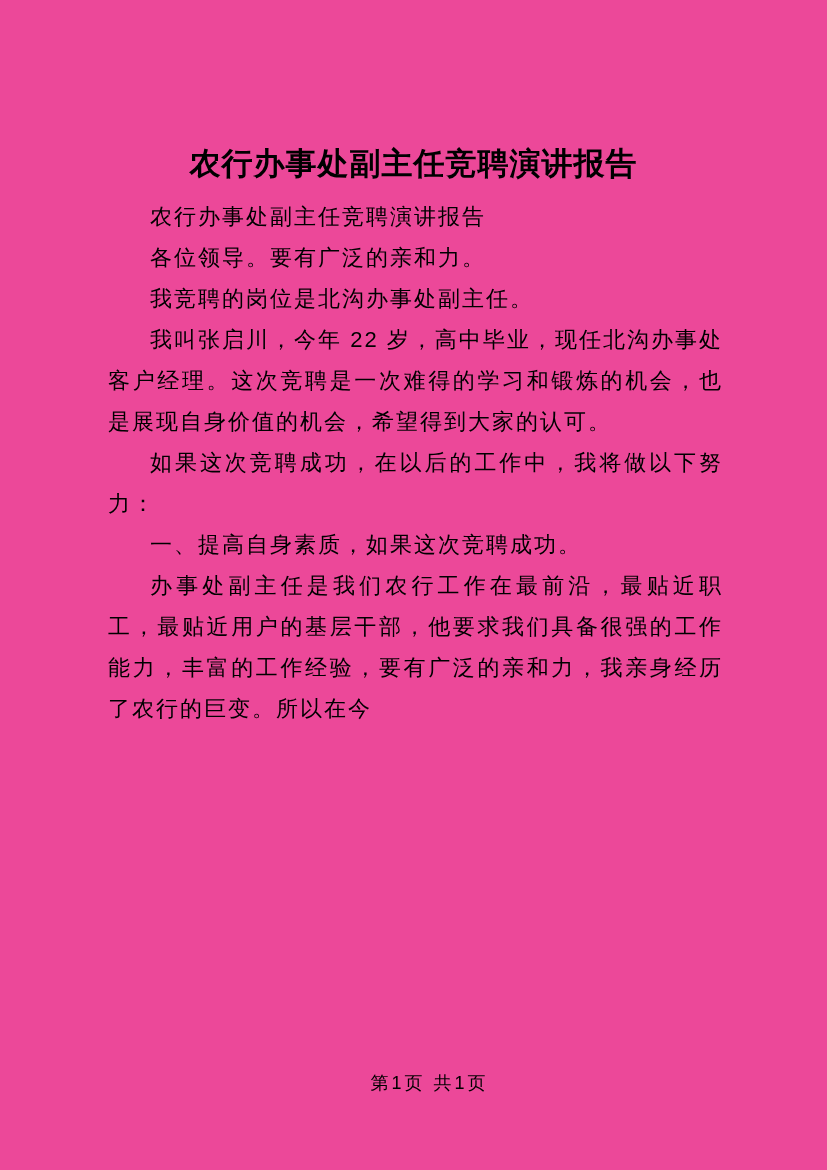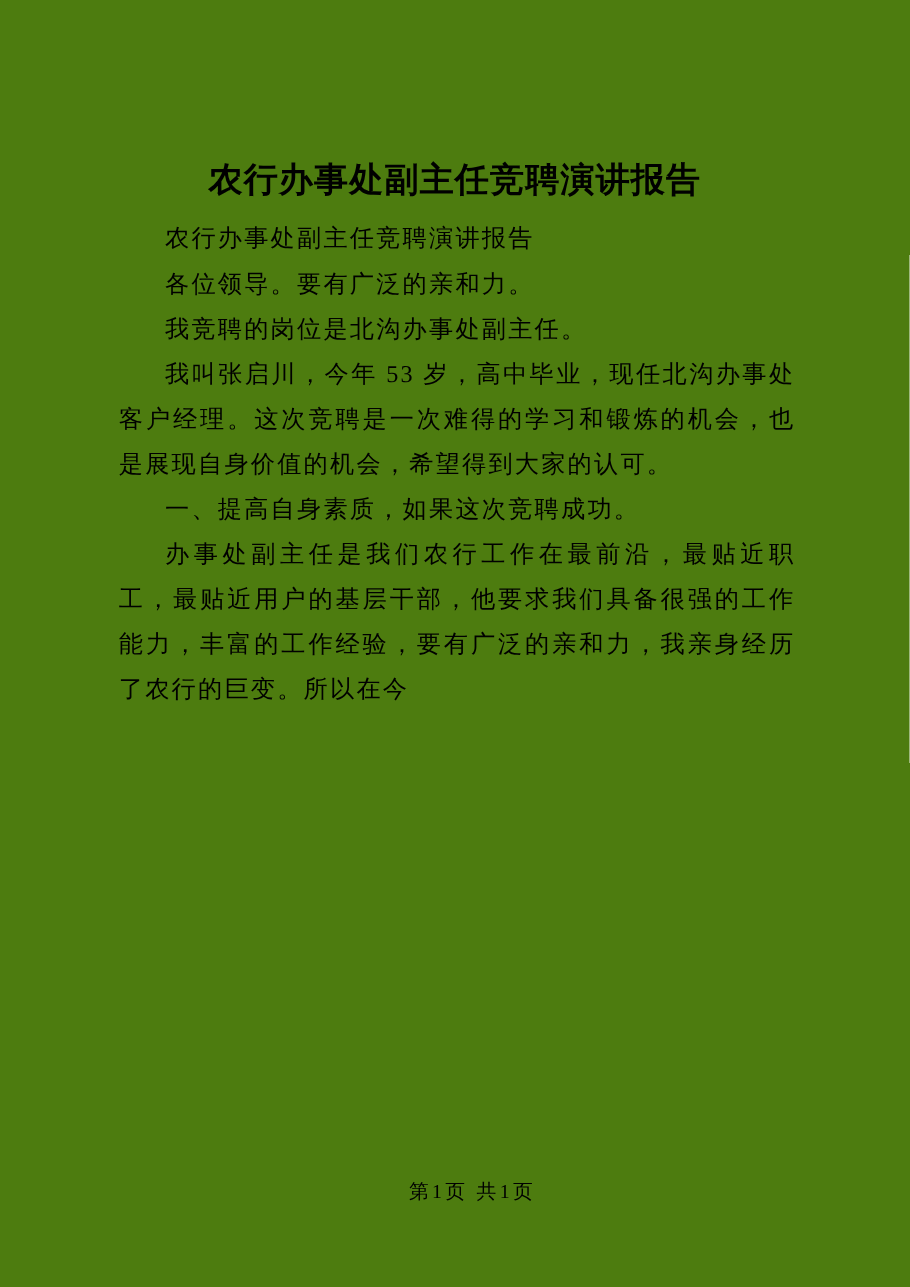--- a/index.html
+++ b/index.html
@@ -5,23 +5,23 @@
   html, body {
     margin: 0;
     padding: 0;
     background: #ffffff;
   }
   .page {
     position: relative;
     width: 827px;
     height: 1170px;
     margin: 0 auto;
-    background: #4d7c0f;
+    background: #ec4899;
     color: #000000;
-    font-family: Liberation Serif, serif;
+    font-family: Liberation Sans, sans-serif;
     overflow: hidden;
   }
   .doc-title {
     margin: 0;
     padding-top: 141px;
     text-align: center;
     font-size: 31px;
     font-weight: bold;
     line-height: 46px;
     letter-spacing: 1px;
@@ -57,20 +57,21 @@
 <body>
 
 <div class="page">
 
   <h1 class="doc-title">农行办事处副主任竞聘演讲报告</h1>
 
   <div class="doc-body">
     <p>农行办事处副主任竞聘演讲报告</p>
     <p>各位领导。要有广泛的亲和力。</p>
     <p>我竞聘的岗位是北沟办事处副主任。</p>
-    <p>我叫张启川，今年 53 岁，高中毕业，现任北沟办事处客户经理。这次竞聘是一次难得的学习和锻炼的机会，也是展现自身价值的机会，希望得到大家的认可。</p>
+    <p>我叫张启川，今年 22 岁，高中毕业，现任北沟办事处客户经理。这次竞聘是一次难得的学习和锻炼的机会，也是展现自身价值的机会，希望得到大家的认可。</p>
+    <p>如果这次竞聘成功，在以后的工作中，我将做以下努力：</p>
     <p>一、提高自身素质，如果这次竞聘成功。</p>
     <p>办事处副主任是我们农行工作在最前沿，最贴近职工，最贴近用户的基层干部，他要求我们具备很强的工作能力，丰富的工作经验，要有广泛的亲和力，我亲身经历了农行的巨变。所以在今</p>
   </div>
 
   <div class="page-footer">第1页 共1页</div>
 
 </div>
 
 </body></html>

